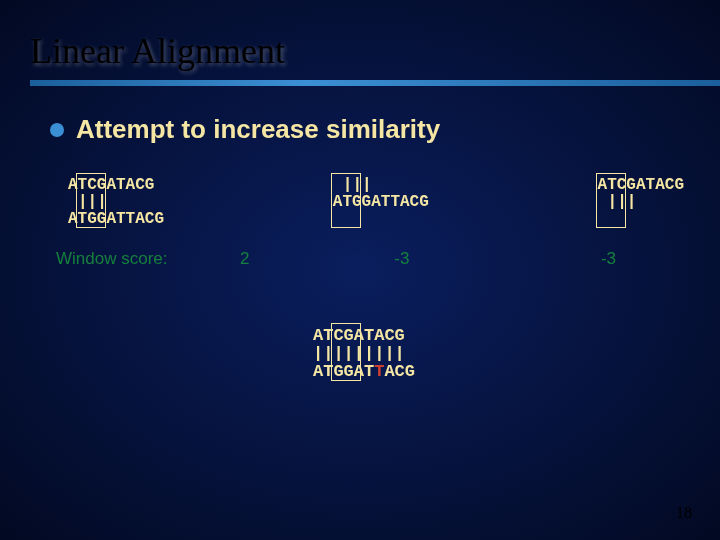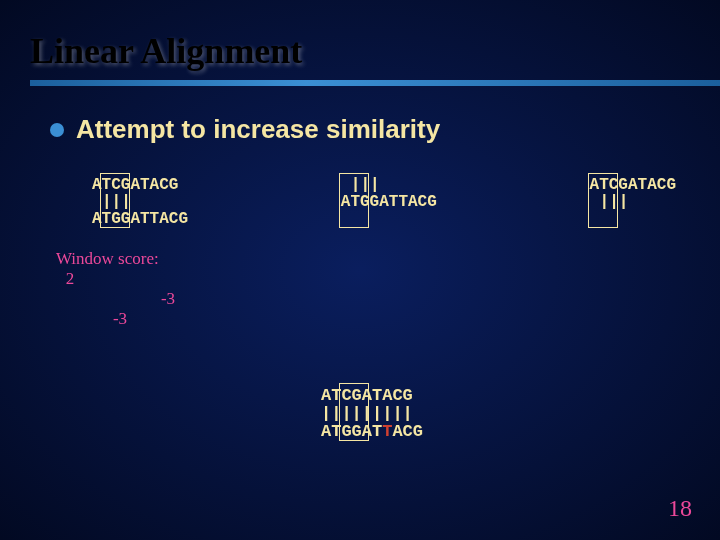--- a/index.html
+++ b/index.html
@@ -10,29 +10,29 @@
     font-family: "Times New Roman", serif;
     color: #fff;
     position: relative;
     overflow: hidden;
   }
   .title {
     font-size: 36px;
     color: #000;
     text-shadow: 2px 2px 4px rgba(255,255,255,0.3);
     padding: 30px 0 8px 30px;
-    font-weight: bold;
+    font-weight: normal;
   }
   .title-bar {
     height: 6px;
     background: linear-gradient(to right, #1b5f9c, #3b8fd4 40%, #1b5f9c 100%);
     margin-left: 30px;
   }
   .content {
-    padding: 28px 40px 0 40px;
+    padding: 28px 32px 0 40px;
   }
   .bullet-row {
     display: flex;
     align-items: center;
     padding-left: 10px;
     margin-bottom: 28px;
   }
   .bullet {
     width: 14px;
     height: 14px;
@@ -53,55 +53,53 @@
   }
   .align-block {
     display: inline-block;
     font-family: "Courier New", monospace;
     font-size: 16px;
     font-weight: bold;
     color: #f5e6a3;
     line-height: 1.05;
     position: relative;
     padding: 4px 0;
-    margin-left: 24px;
   }
   .align-window {
     position: absolute;
     border: 1px solid #f5e6a3;
     pointer-events: none;
   }
   .scores {
     display: flex;
     padding: 18px 0 0 0;
-    font-family: Liberation Serif, serif;
+    font-family: Liberation Sans, sans-serif;
     font-size: 17px;
-    color: #ec4899;
-    flex-direction: column;
+    color: #15803d;
   }
   .score-label { padding-left: 16px; width: 176px; }
   .score-col { text-align: center; }
   .score-a { width: 60px; }
   .score-b { width: 256px; }
   .score-c { width: 160px; }
   .bottom-align {
     margin: 54px 0 0 0;
     display: flex;
     justify-content: center;
   }
   .bottom-align .align-block {
     font-size: 17px;
   }
   .bottom-align .red { color: #d04030; }
   .page-num {
     position: absolute;
     right: 28px;
     bottom: 18px;
-    font-size: 24px;
-    color: #ec4899;
+    font-size: 16px;
+    color: #000000;
   }
 </style>
 </head>
 <body>
 
 <div class="title">Linear Alignment</div>
 <div class="title-bar"></div>
 
 <div class="content">
 

